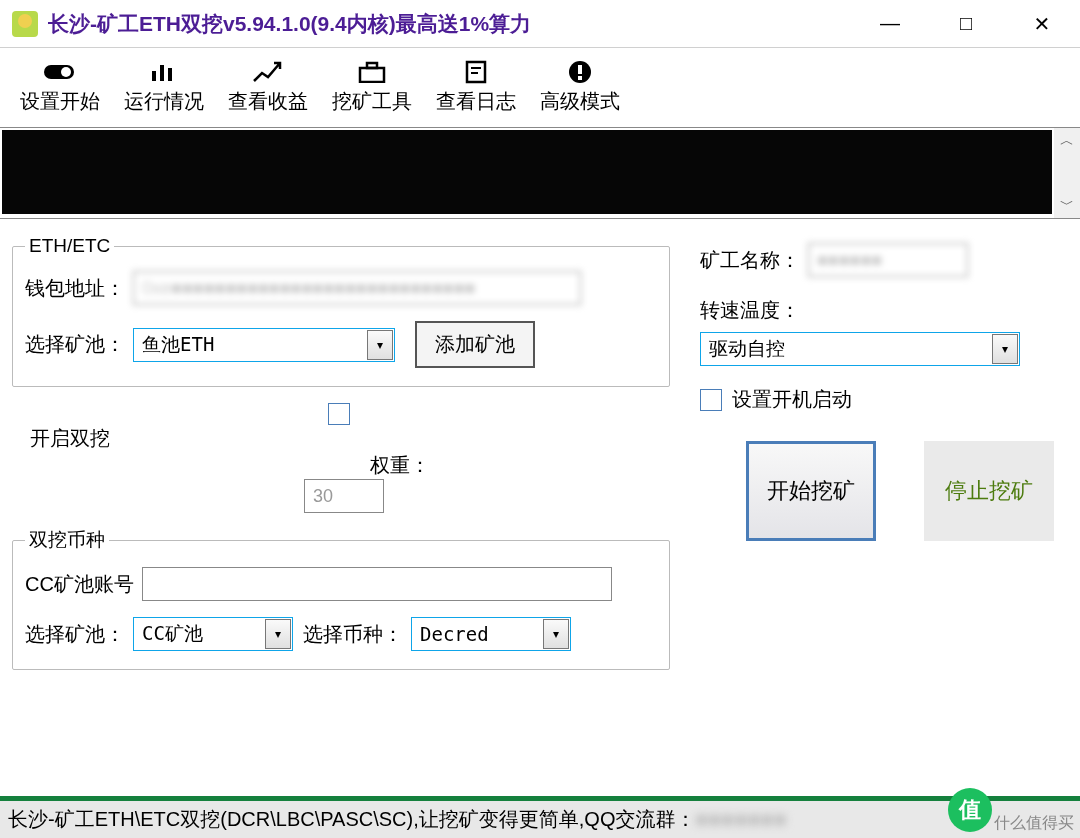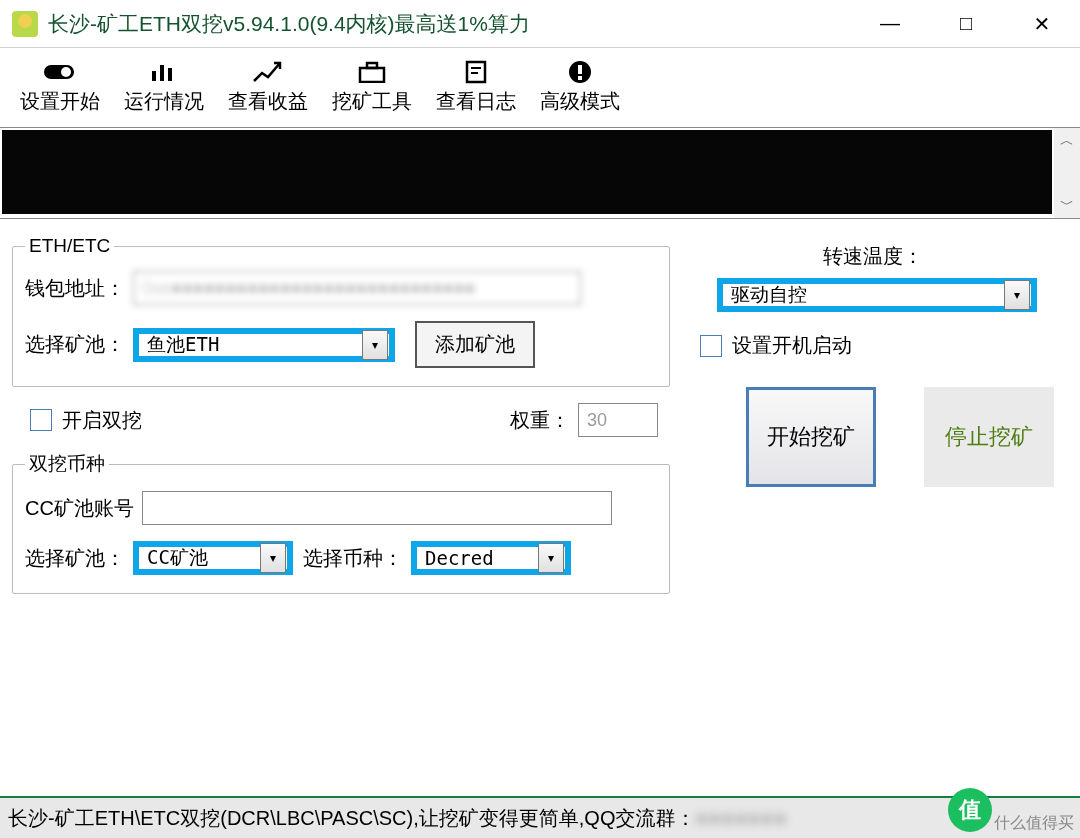--- a/index.html
+++ b/index.html
@@ -27,21 +27,21 @@
       position: relative;
     }
     .app-icon::after {
       content: "";
       position: absolute;
       width: 14px; height: 14px;
       background: #f0d050;
       border-radius: 50%;
       top: 3px; left: 6px;
     }
-    .title-text { font-size: 21px; color: #14532d; font-weight: 400; }
+    .title-text { font-size: 21px; color: #4c1d95; font-weight: 700; }
     .win-controls { margin-left: auto; display: flex; height: 100%; }
     .win-btn {
       width: 76px; height: 100%;
       display: flex; align-items: center; justify-content: center;
       font-size: 20px; cursor: default;
     }
     .toolbar {
       display: flex;
       gap: 8px;
       padding: 6px 12px 8px 12px;
@@ -106,21 +106,21 @@
       border: 1px solid #888;
       height: 34px;
       padding: 2px 8px;
       font-size: 18px;
       font-family: inherit;
       background: #fff;
     }
     .text-input.blurred { color: #ccc; filter: blur(3px); }
     .select-wrap {
       display: flex;
-      border: 6px solid #0ea5e9;
+      border: 1px solid #0ea5e9;
       height: 34px;
       background: #fff;
       align-items: center;
     }
     .select-text { flex: 1; padding: 0 8px; font-size: 19px; font-family: monospace; }
     .select-btn {
       width: 26px; height: 30px;
       border: 1px solid #777;
       margin: 1px;
       background: linear-gradient(#fafafa,#e0e0e0);
@@ -128,21 +128,21 @@
       font-size: 12px;
     }
     .btn {
       border: 2px solid #555;
       padding: 8px 18px;
       background: #f4f4f4;
       font-size: 20px;
       font-family: inherit;
       cursor: pointer;
     }
-    .standalone-row { display: flex; align-items: center; padding: 6px 12px 14px 18px; }
+    .standalone-row { display: flex; align-items: center; padding: 6px 12px 14px 18px; flex-direction: column; }
     .checkbox {
       width: 22px; height: 22px;
       border: 1px solid #4a7db8;
       margin-right: 10px;
       display: inline-block;
       vertical-align: middle;
     }
     .right-row { display: flex; align-items: center; margin-bottom: 20px; font-size: 20px; }
     .big-btn {
       width: 130px; height: 100px;
@@ -159,21 +159,21 @@
       border: none;
       background: #eaeaea;
       color: #4d7c0f;
     }
     .action-row { display: flex; gap: 48px; margin-top: 28px; }
     .footer {
       position: absolute;
       bottom: 0; left: 0; right: 0;
       height: 42px;
       background: #e8e8e8;
-      border-top: 2px solid #15803d;
+      border-top: 5px solid #15803d;
       display: flex;
       align-items: center;
       padding: 0 8px;
       font-size: 20px;
     }
     .footer-logo {
       width: 44px; height: 44px;
       background: #1cbf5f;
       border-radius: 50%;
       position: absolute;
@@ -318,21 +318,25 @@
         <div class="select-wrap" style="width:160px">
           <span class="select-text">Decred</span>
           <div class="select-btn">▾</div>
         </div>
       </div>
     </fieldset>
 
   </div>
 
   <div class="right-col">
-    <div class="right-row" style="flex-direction:column;align-items:center;gap:8px">
+    <div class="right-row">
+      <span class="label">矿工名称：</span>
+      <input class="text-input blurred" style="width: 160px;" value="■■■■■■">
+    </div>
+    <div class="right-row" style="flex-direction:column;align-items:flex-start;gap:8px">
       <span class="label">转速温度：</span>
       <div class="select-wrap" style="width:320px">
         <span class="select-text" style="font-family:inherit">驱动自控</span>
         <div class="select-btn">▾</div>
       </div>
     </div>
     <div class="right-row">
       <span class="checkbox"></span>
       <span>设置开机启动</span>
     </div>

